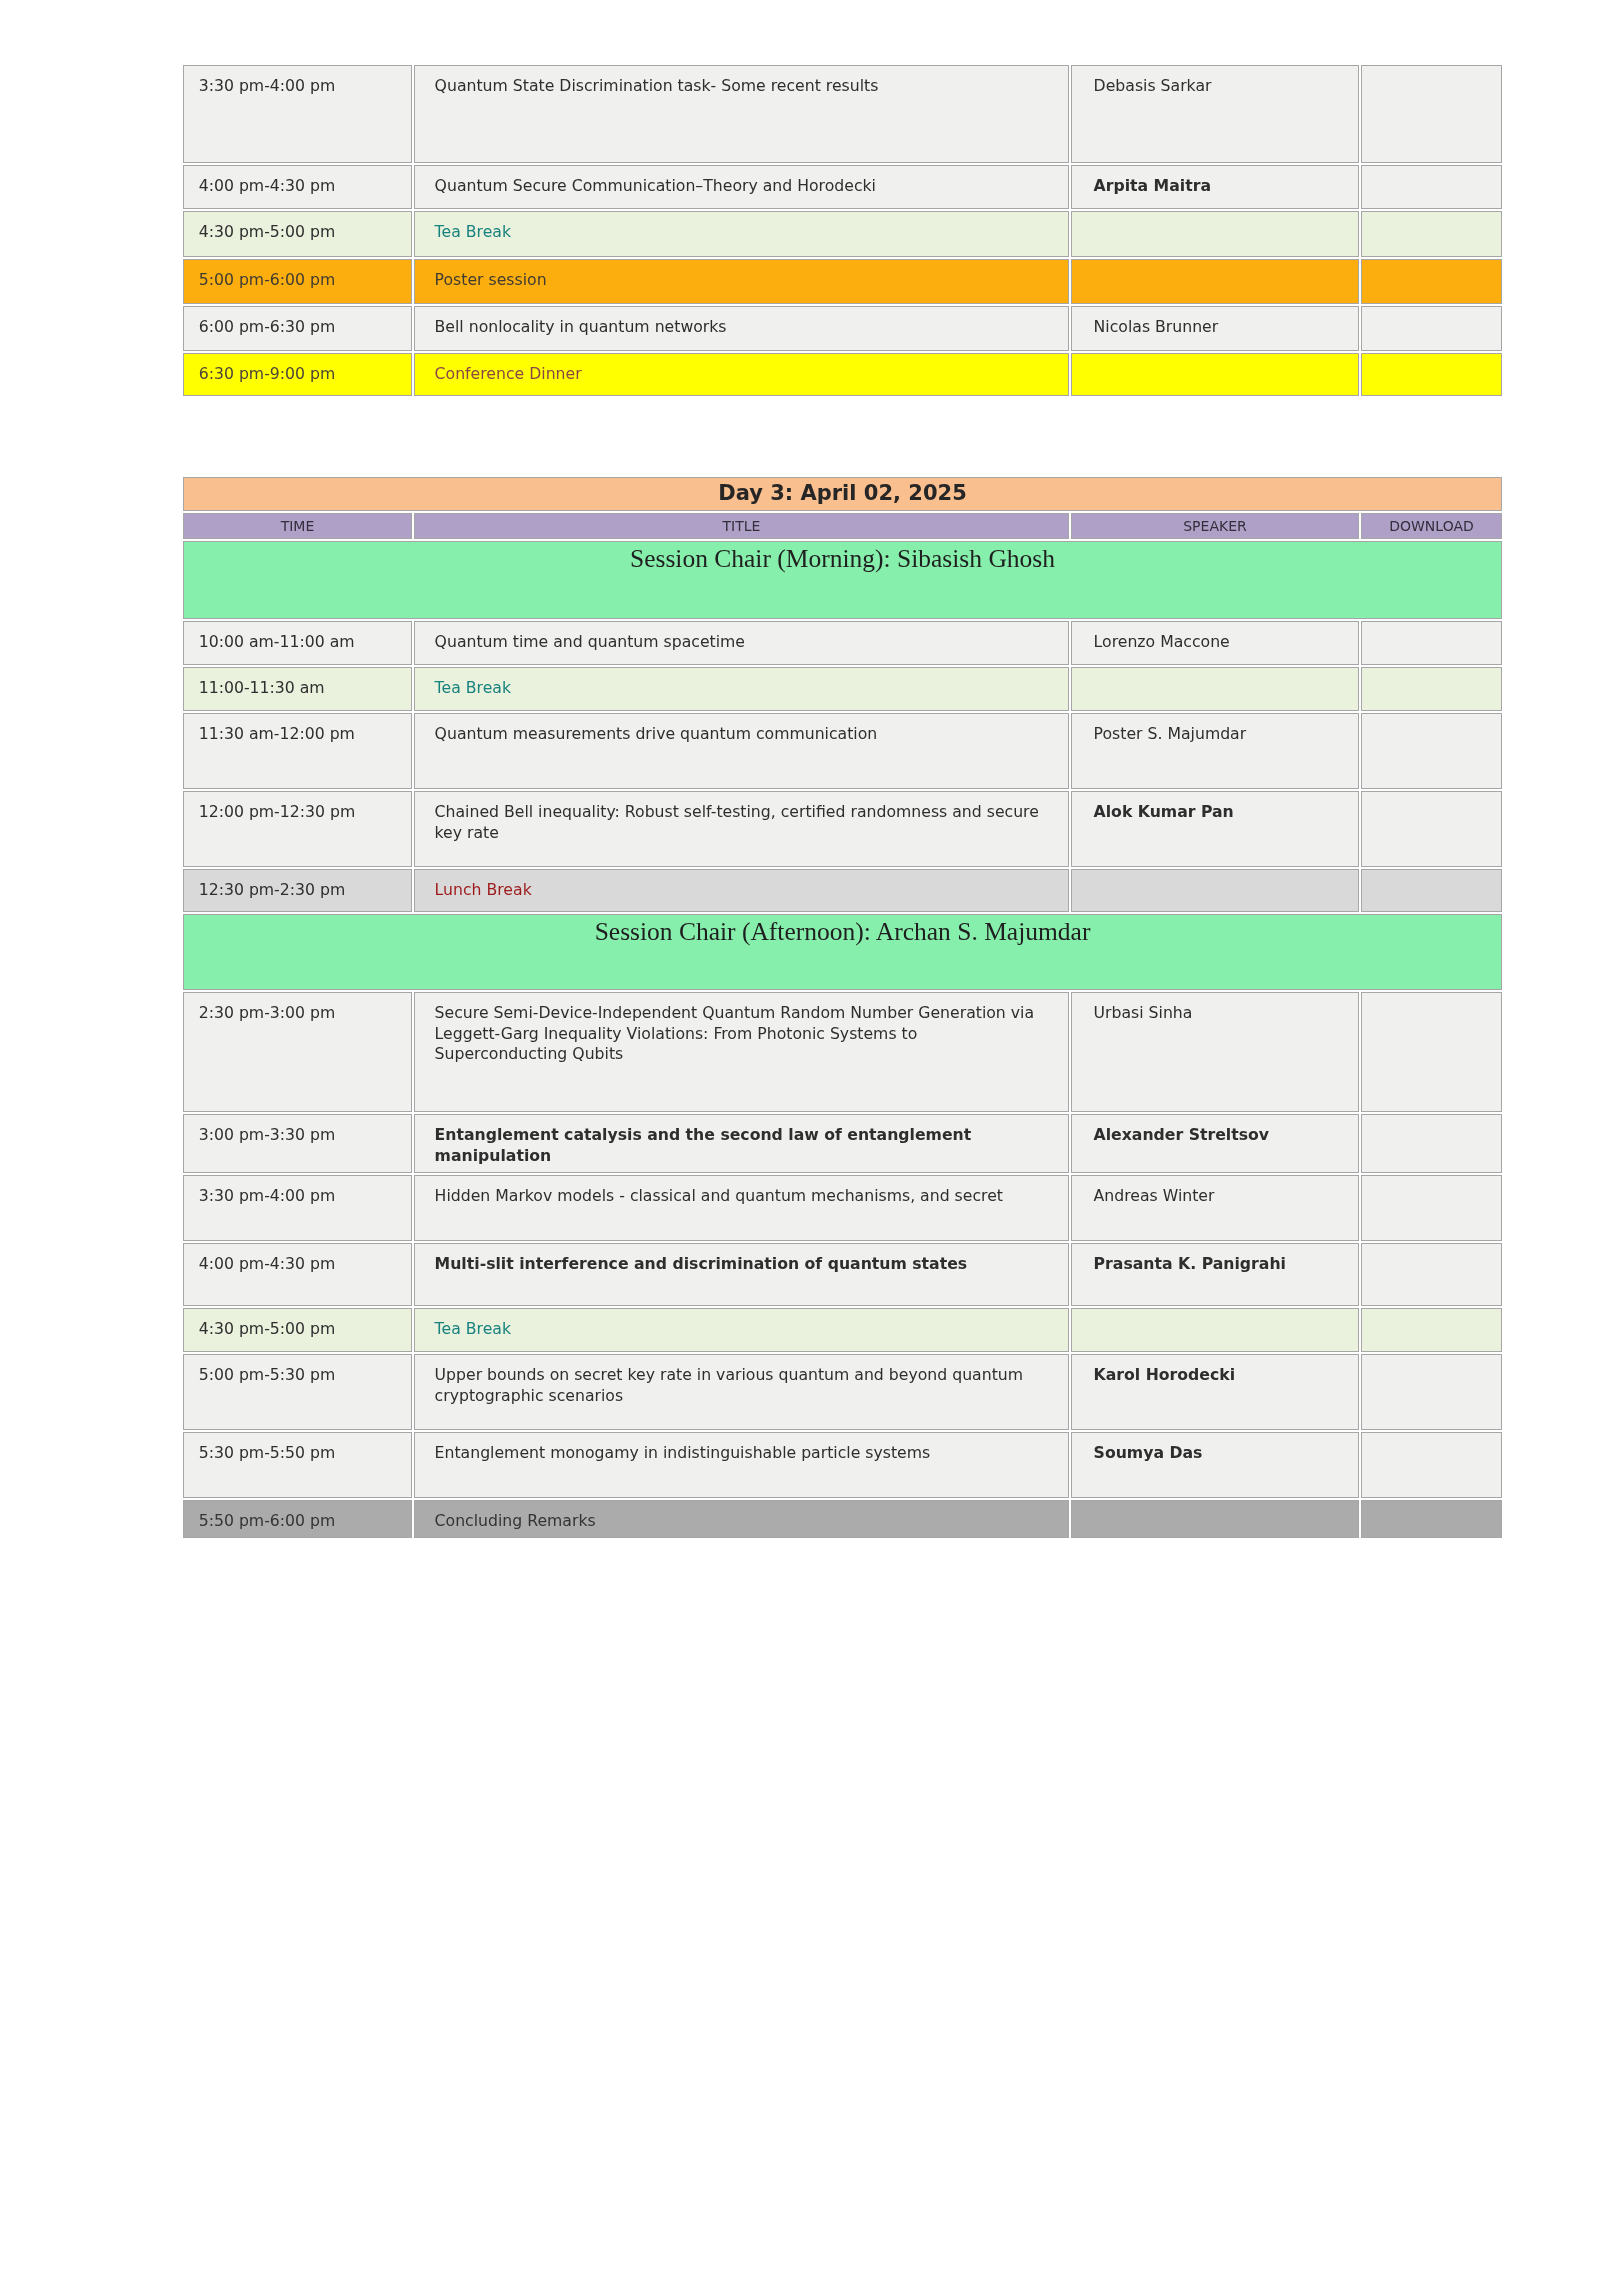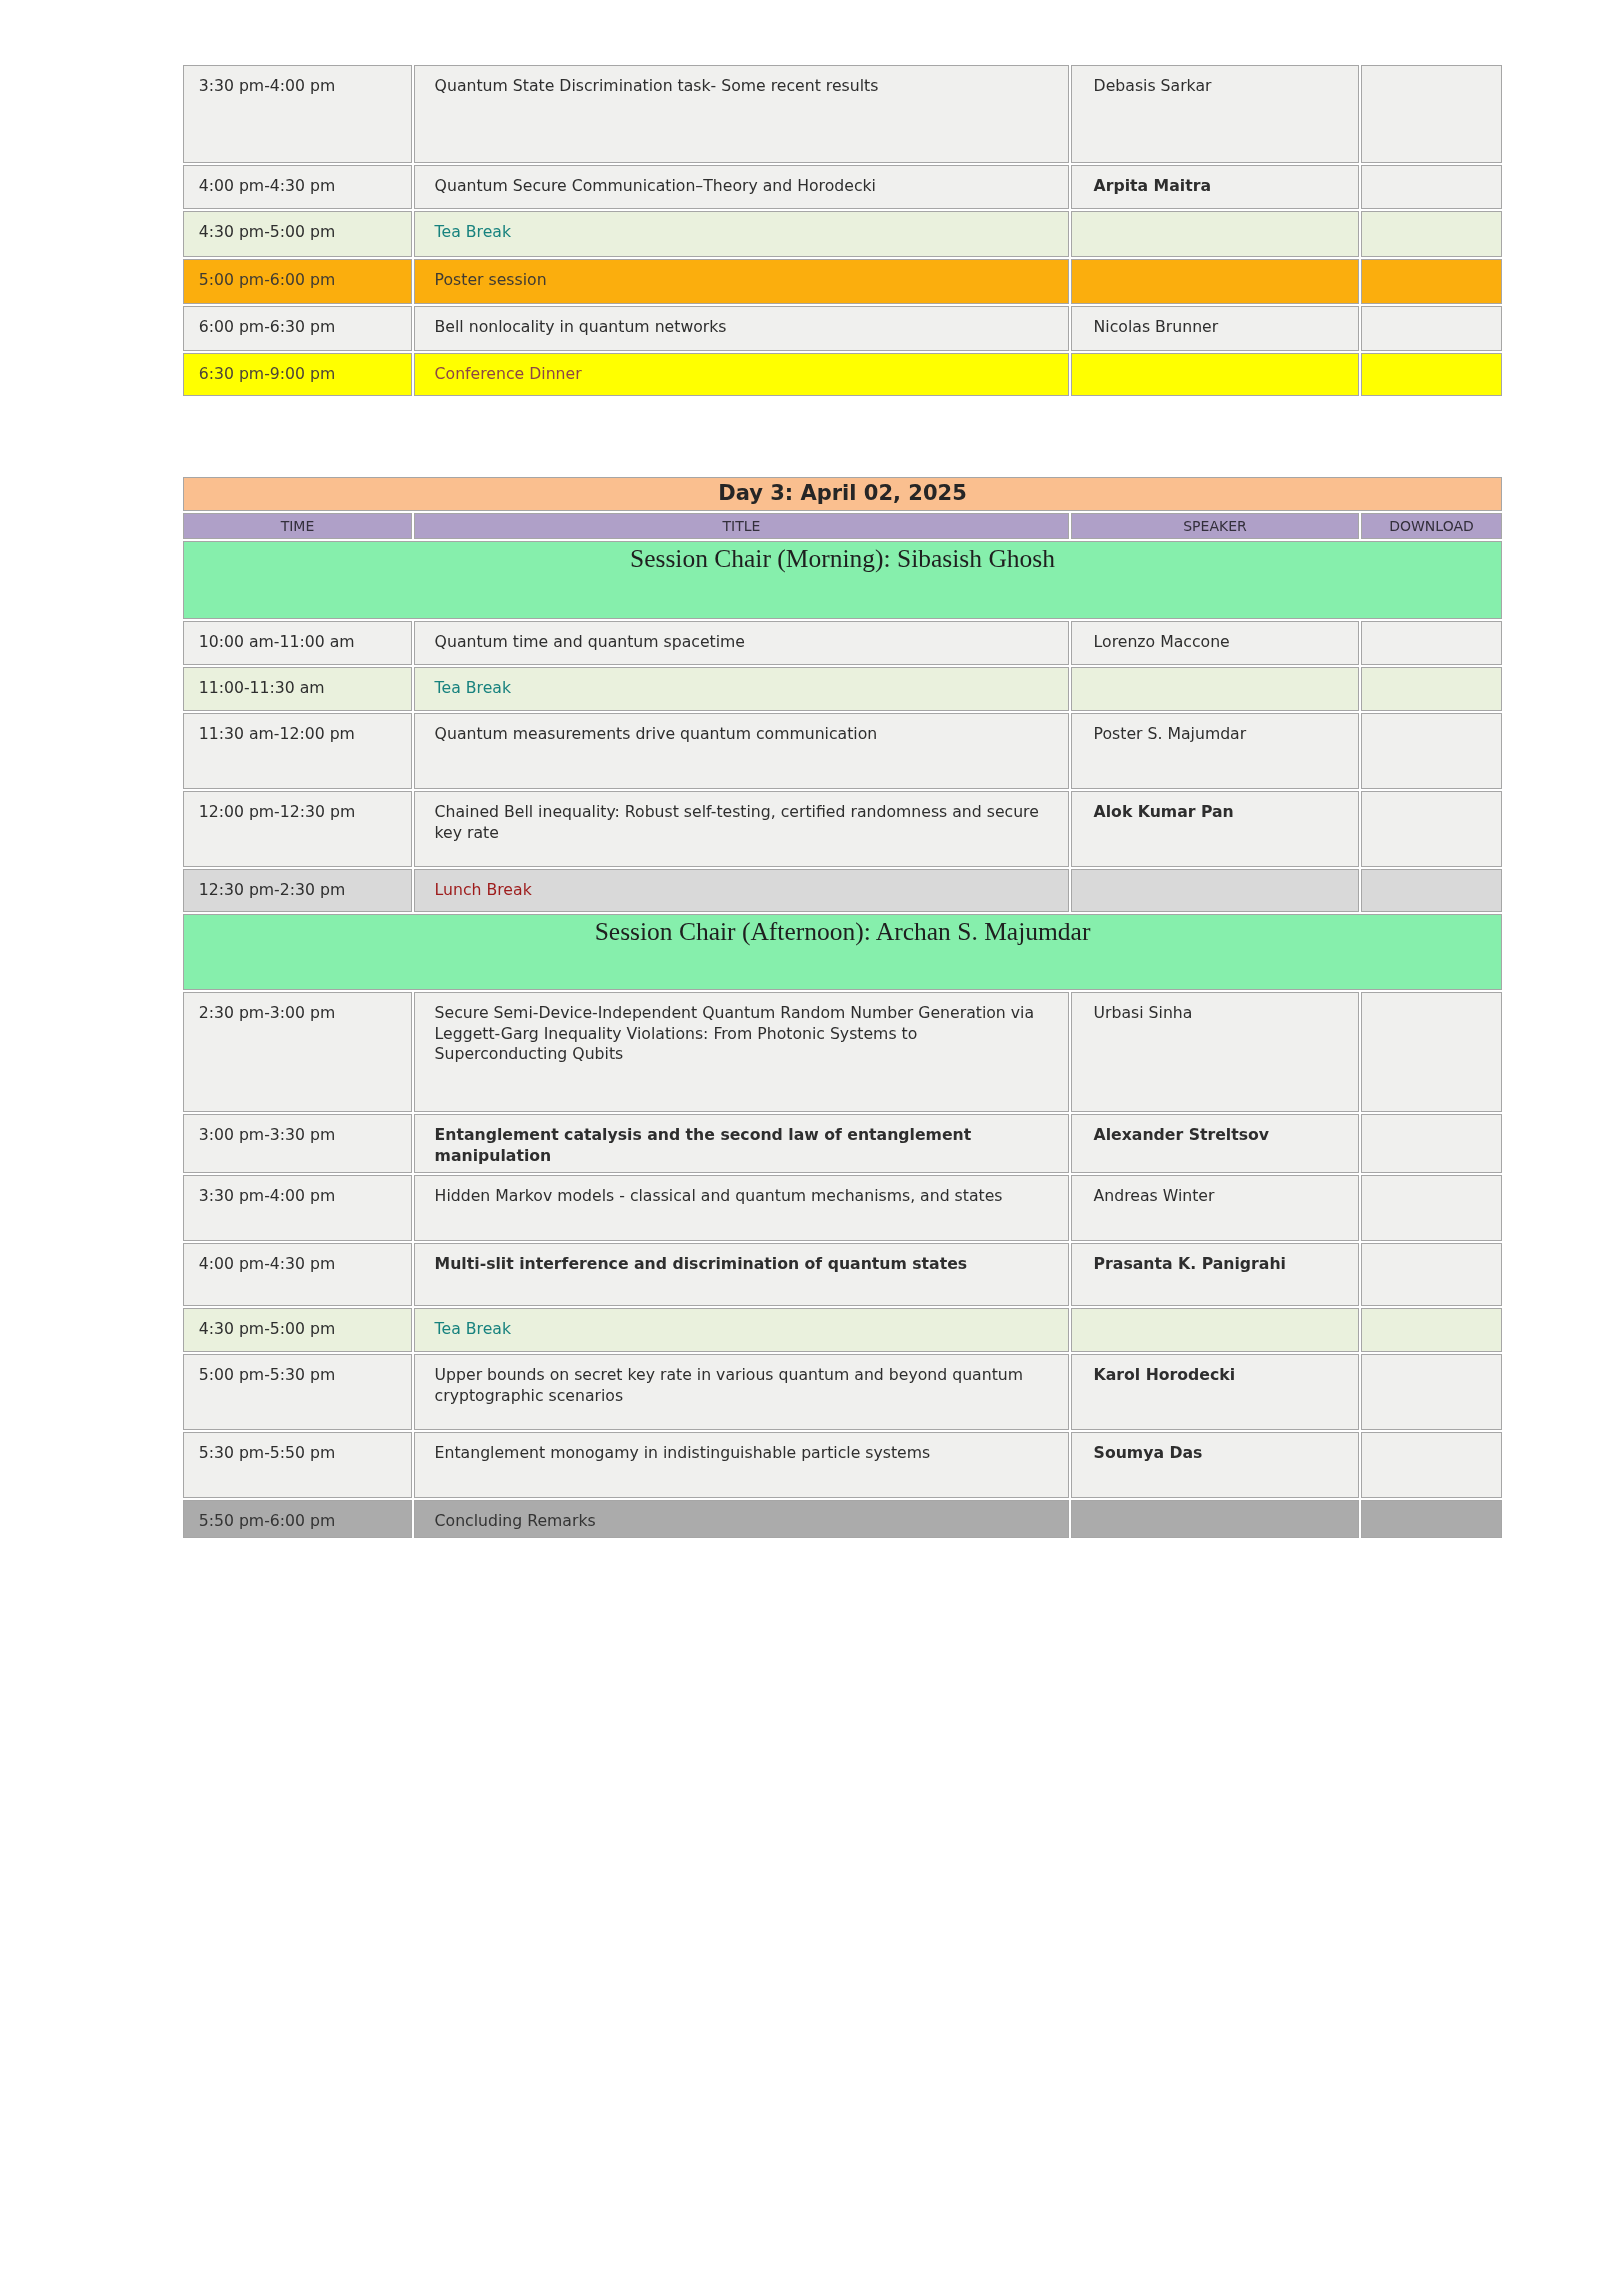--- a/index.html
+++ b/index.html
@@ -159,21 +159,21 @@
           <td class="c-dl"></td>
         </tr>
         <tr class="k-talk" style="height: 59px;">
           <td class="c-time">3:00 pm-3:30 pm</td>
           <td class="c-title b">Entanglement catalysis and the second law of entanglement manipulation</td>
           <td class="c-speaker b">Alexander Streltsov</td>
           <td class="c-dl"></td>
         </tr>
         <tr class="k-talk" style="height: 66px;">
           <td class="c-time">3:30 pm-4:00 pm</td>
-          <td class="c-title">Hidden Markov models - classical and quantum mechanisms, and states</td>
+          <td class="c-title">Hidden Markov models - classical and quantum mechanisms, and secret</td>
           <td class="c-speaker">Andreas Winter</td>
           <td class="c-dl"></td>
         </tr>
         <tr class="k-talk" style="height: 63px;">
           <td class="c-time">4:00 pm-4:30 pm</td>
           <td class="c-title b">Multi-slit interference and discrimination of quantum states</td>
           <td class="c-speaker b">Prasanta K. Panigrahi</td>
           <td class="c-dl"></td>
         </tr>
         <tr class="k-tea" style="height: 44px;">

